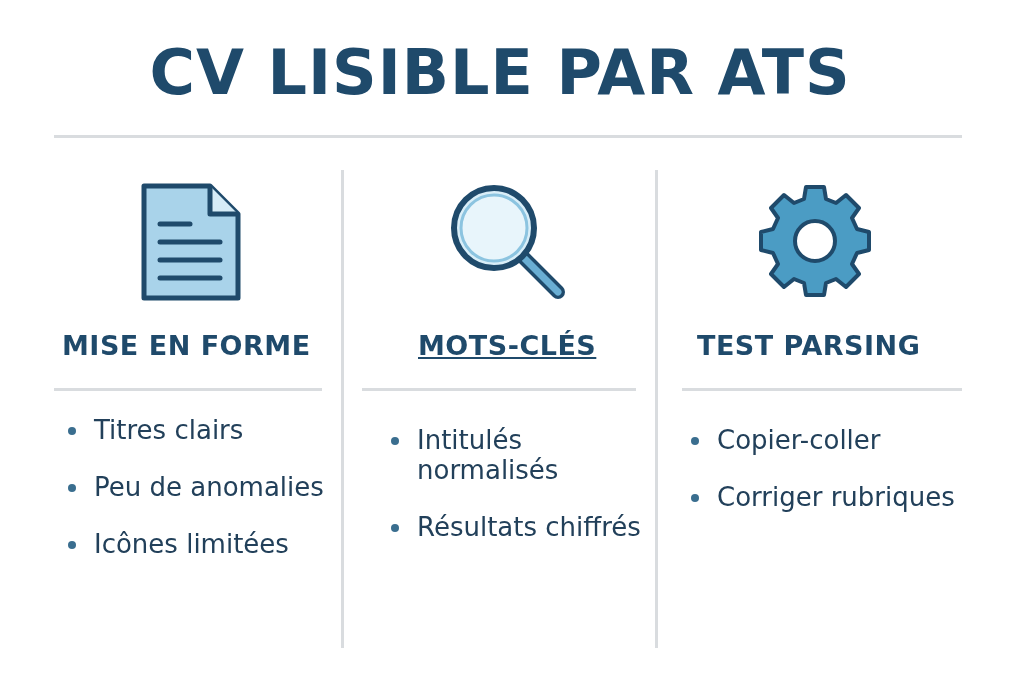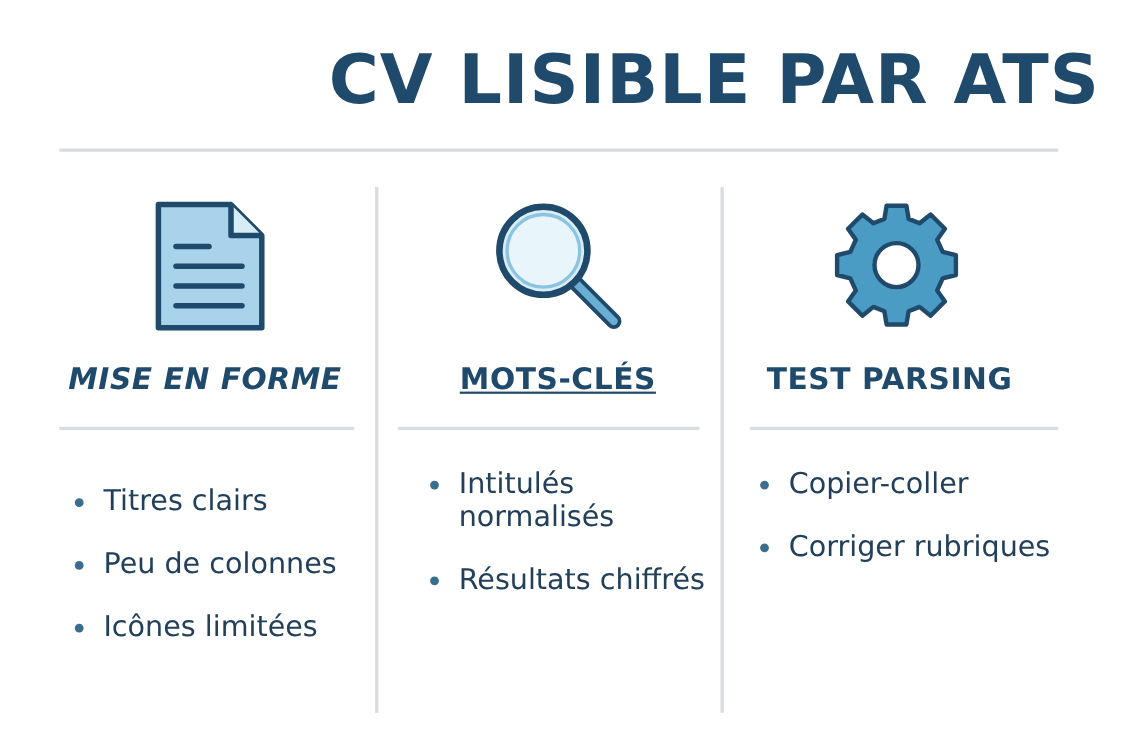--- a/index.html
+++ b/index.html
@@ -1,21 +1,21 @@
 <!DOCTYPE html>
 <html><head>
 <meta charset="utf-8">
 <style>
   html, body { margin: 0; padding: 0; }
   body {
     width: 1024px; height: 683px; background: #ffffff; position: relative; overflow: hidden;
     font-family: "DejaVu Sans", "Liberation Sans", sans-serif; color: #1f4a6b;
   }
   .title {
-    position: absolute; left: 0; top: 36px; width: 1000px; text-align: right;
+    position: absolute; left: 0; top: 36px; width: 1000px; text-align: center;
     font-size: 62px; font-weight: bold; color: #1f4a6b; letter-spacing: 1px;
   }
   .top-rule { position: absolute; left: 54px; top: 135px; width: 908px; height: 3px; background: #d9dcdf; }
   .vline { position: absolute; top: 170px; width: 3px; height: 478px; background: #d9dcdf; }
   .col { position: absolute; top: 175px; }
   .icon { position: absolute; }
   .head {
     position: absolute; top: 155px; font-size: 27px; font-weight: bold; color: #1f4a6b; letter-spacing: 0.5px; white-space: nowrap;
   }
   .head-rule { position: absolute; top: 213px; height: 3px; background: #d9dcdf; }
@@ -37,25 +37,25 @@
 
   <div class="col" style="left:40px; width:300px;">
     <svg class="icon" style="left:100px; top:7px;" width="102" height="120" viewBox="0 0 102 120">
       <path d="M4 4 H70 L98 32 V116 H4 Z" fill="#a9d3ea" stroke="#1f4a6b" stroke-width="5" stroke-linejoin="round"></path>
       <path d="M70 4 V32 H98" fill="#d6ecf7" stroke="#1f4a6b" stroke-width="5" stroke-linejoin="round"></path>
       <line x1="20" y1="42" x2="50" y2="42" stroke="#1f4a6b" stroke-width="5" stroke-linecap="round"></line>
       <line x1="20" y1="60" x2="80" y2="60" stroke="#1f4a6b" stroke-width="5" stroke-linecap="round"></line>
       <line x1="20" y1="78" x2="80" y2="78" stroke="#1f4a6b" stroke-width="5" stroke-linecap="round"></line>
       <line x1="20" y1="96" x2="80" y2="96" stroke="#1f4a6b" stroke-width="5" stroke-linecap="round"></line>
     </svg>
-    <div class="head" style="left:22px;font-style:italic;">MISE EN FORME</div>
+    <div class="head" style="left:22px;">MISE EN FORME</div>
     <div class="head-rule" style="left:14px; width:268px;"></div>
-    <ul style="left:20px; top:266px;">
+    <ul style="left:20px; top:240px;">
       <li>Titres clairs</li>
-      <li>Peu de colonnes</li>
+      <li>Peu de anomalies</li>
       <li>Icônes limitées</li>
     </ul>
   </div>
 
   <div class="col" style="left:350px; width:300px;">
     <svg class="icon" style="left:96px; top:5px;" width="122" height="122" viewBox="0 0 122 122">
       <line x1="78" y1="78" x2="112" y2="112" stroke="#1f4a6b" stroke-width="14" stroke-linecap="round"></line>
       <line x1="78" y1="78" x2="112" y2="112" stroke="#6aaed3" stroke-width="7" stroke-linecap="round"></line>
       <circle cx="48" cy="48" r="40" fill="#d9eef8" stroke="#1f4a6b" stroke-width="6"></circle>
       <circle cx="48" cy="48" r="33" fill="#e8f5fb" stroke="#8cc4e0" stroke-width="3"></circle>

